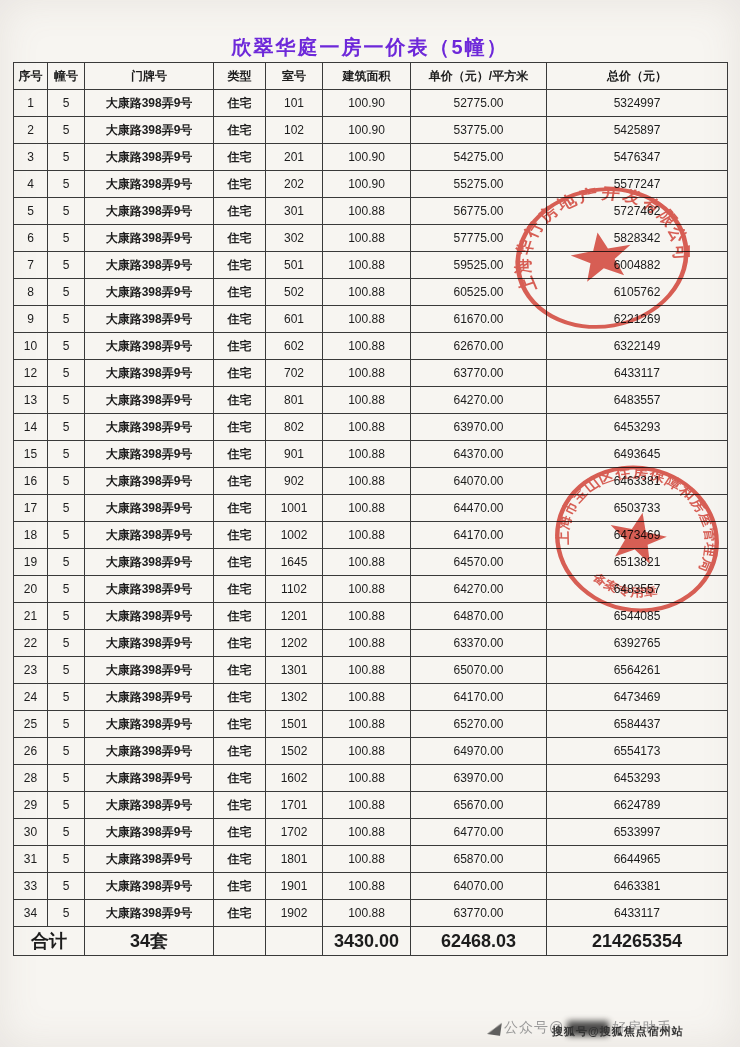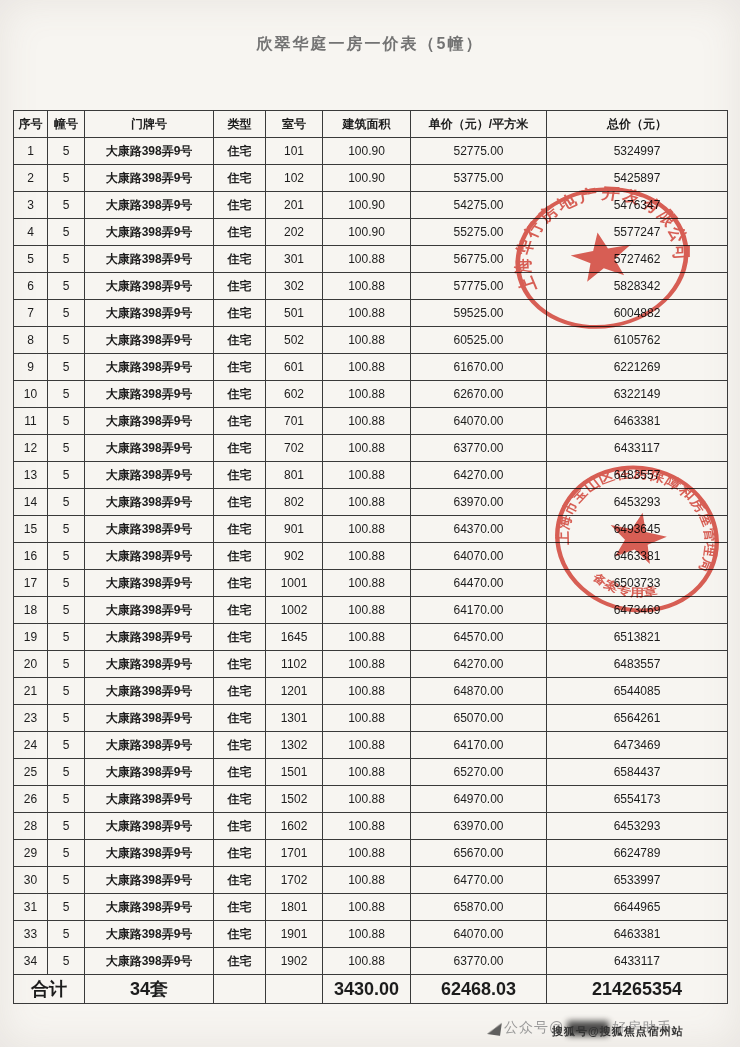--- a/index.html
+++ b/index.html
@@ -5,25 +5,25 @@
   html,body{margin:0;padding:0;}
   body{
     width:740px;height:1047px;position:relative;overflow:hidden;
     background:#f7f5f1;
     font-family:"Liberation Sans","DejaVu Sans",sans-serif;
     color:#1c1c1c;
   }
   .page{position:absolute;inset:0;box-shadow:inset 0 0 40px rgba(120,110,95,.12);}
   .title{
     position:absolute;top:34px;left:0;width:100%;
-    text-align:center;font-size:16px;font-weight:700;letter-spacing:2px;color:#737373;
+    text-align:center;font-size:20px;font-weight:700;letter-spacing:2px;color:#6d28d9;
   }
   table.price{
     position:absolute;left:13px;top:62px;width:714px;
-    border-collapse:collapse;table-layout:fixed;margin-top:48px;
+    border-collapse:collapse;table-layout:fixed;
   }
   table.price th, table.price td{
     border:1px solid #3a3a3a;
     font-size:12px;text-align:center;vertical-align:middle;
     padding:0;height:26px;line-height:13px;
     overflow:hidden;white-space:nowrap;
   }
   table.price th{font-weight:700;height:26px;}
   table.price td.cjk{font-weight:600;}
   table.price td.total{font-weight:700;height:28px;font-size:18px;}
@@ -177,128 +177,128 @@
           <td>10</td>
           <td>5</td>
           <td class="cjk">大康路398弄9号</td>
           <td class="cjk">住宅</td>
           <td>602</td>
           <td>100.88</td>
           <td>62670.00</td>
           <td>6322149</td>
         </tr>
         <tr>
-          <td>11</td>
-          <td>5</td>
-          <td class="cjk">大康路398弄9号</td>
-          <td class="cjk">住宅</td>
-          <td>701</td>
+          <td>12</td>
+          <td>5</td>
+          <td class="cjk">大康路398弄9号</td>
+          <td class="cjk">住宅</td>
+          <td>702</td>
+          <td>100.88</td>
+          <td>63770.00</td>
+          <td>6433117</td>
+        </tr>
+        <tr>
+          <td>13</td>
+          <td>5</td>
+          <td class="cjk">大康路398弄9号</td>
+          <td class="cjk">住宅</td>
+          <td>801</td>
+          <td>100.88</td>
+          <td>64270.00</td>
+          <td>6483557</td>
+        </tr>
+        <tr>
+          <td>14</td>
+          <td>5</td>
+          <td class="cjk">大康路398弄9号</td>
+          <td class="cjk">住宅</td>
+          <td>802</td>
+          <td>100.88</td>
+          <td>63970.00</td>
+          <td>6453293</td>
+        </tr>
+        <tr>
+          <td>15</td>
+          <td>5</td>
+          <td class="cjk">大康路398弄9号</td>
+          <td class="cjk">住宅</td>
+          <td>901</td>
+          <td>100.88</td>
+          <td>64370.00</td>
+          <td>6493645</td>
+        </tr>
+        <tr>
+          <td>16</td>
+          <td>5</td>
+          <td class="cjk">大康路398弄9号</td>
+          <td class="cjk">住宅</td>
+          <td>902</td>
           <td>100.88</td>
           <td>64070.00</td>
           <td>6463381</td>
         </tr>
         <tr>
-          <td>12</td>
-          <td>5</td>
-          <td class="cjk">大康路398弄9号</td>
-          <td class="cjk">住宅</td>
-          <td>702</td>
-          <td>100.88</td>
-          <td>63770.00</td>
-          <td>6433117</td>
-        </tr>
-        <tr>
-          <td>13</td>
-          <td>5</td>
-          <td class="cjk">大康路398弄9号</td>
-          <td class="cjk">住宅</td>
-          <td>801</td>
+          <td>17</td>
+          <td>5</td>
+          <td class="cjk">大康路398弄9号</td>
+          <td class="cjk">住宅</td>
+          <td>1001</td>
+          <td>100.88</td>
+          <td>64470.00</td>
+          <td>6503733</td>
+        </tr>
+        <tr>
+          <td>18</td>
+          <td>5</td>
+          <td class="cjk">大康路398弄9号</td>
+          <td class="cjk">住宅</td>
+          <td>1002</td>
+          <td>100.88</td>
+          <td>64170.00</td>
+          <td>6473469</td>
+        </tr>
+        <tr>
+          <td>19</td>
+          <td>5</td>
+          <td class="cjk">大康路398弄9号</td>
+          <td class="cjk">住宅</td>
+          <td>1645</td>
+          <td>100.88</td>
+          <td>64570.00</td>
+          <td>6513821</td>
+        </tr>
+        <tr>
+          <td>20</td>
+          <td>5</td>
+          <td class="cjk">大康路398弄9号</td>
+          <td class="cjk">住宅</td>
+          <td>1102</td>
           <td>100.88</td>
           <td>64270.00</td>
           <td>6483557</td>
         </tr>
         <tr>
-          <td>14</td>
-          <td>5</td>
-          <td class="cjk">大康路398弄9号</td>
-          <td class="cjk">住宅</td>
-          <td>802</td>
-          <td>100.88</td>
-          <td>63970.00</td>
-          <td>6453293</td>
-        </tr>
-        <tr>
-          <td>15</td>
-          <td>5</td>
-          <td class="cjk">大康路398弄9号</td>
-          <td class="cjk">住宅</td>
-          <td>901</td>
-          <td>100.88</td>
-          <td>64370.00</td>
-          <td>6493645</td>
-        </tr>
-        <tr>
-          <td>16</td>
-          <td>5</td>
-          <td class="cjk">大康路398弄9号</td>
-          <td class="cjk">住宅</td>
-          <td>902</td>
-          <td>100.88</td>
-          <td>64070.00</td>
-          <td>6463381</td>
-        </tr>
-        <tr>
-          <td>17</td>
-          <td>5</td>
-          <td class="cjk">大康路398弄9号</td>
-          <td class="cjk">住宅</td>
-          <td>1001</td>
-          <td>100.88</td>
-          <td>64470.00</td>
-          <td>6503733</td>
-        </tr>
-        <tr>
-          <td>18</td>
-          <td>5</td>
-          <td class="cjk">大康路398弄9号</td>
-          <td class="cjk">住宅</td>
-          <td>1002</td>
-          <td>100.88</td>
-          <td>64170.00</td>
-          <td>6473469</td>
-        </tr>
-        <tr>
-          <td>19</td>
-          <td>5</td>
-          <td class="cjk">大康路398弄9号</td>
-          <td class="cjk">住宅</td>
-          <td>1645</td>
-          <td>100.88</td>
-          <td>64570.00</td>
-          <td>6513821</td>
-        </tr>
-        <tr>
-          <td>20</td>
-          <td>5</td>
-          <td class="cjk">大康路398弄9号</td>
-          <td class="cjk">住宅</td>
-          <td>1102</td>
-          <td>100.88</td>
-          <td>64270.00</td>
-          <td>6483557</td>
-        </tr>
-        <tr>
           <td>21</td>
           <td>5</td>
           <td class="cjk">大康路398弄9号</td>
           <td class="cjk">住宅</td>
           <td>1201</td>
           <td>100.88</td>
           <td>64870.00</td>
           <td>6544085</td>
+        </tr>
+        <tr>
+          <td>22</td>
+          <td>5</td>
+          <td class="cjk">大康路398弄9号</td>
+          <td class="cjk">住宅</td>
+          <td>1202</td>
+          <td>100.88</td>
+          <td>63370.00</td>
+          <td>6392765</td>
         </tr>
         <tr>
           <td>23</td>
           <td>5</td>
           <td class="cjk">大康路398弄9号</td>
           <td class="cjk">住宅</td>
           <td>1301</td>
           <td>100.88</td>
           <td>65070.00</td>
           <td>6564261</td>

